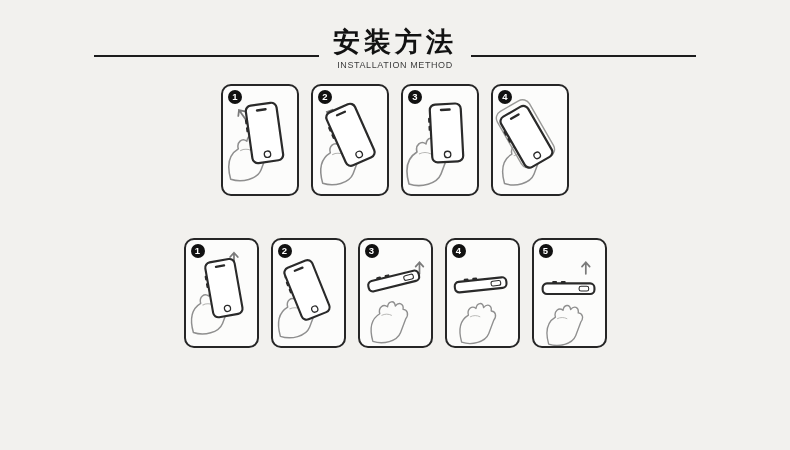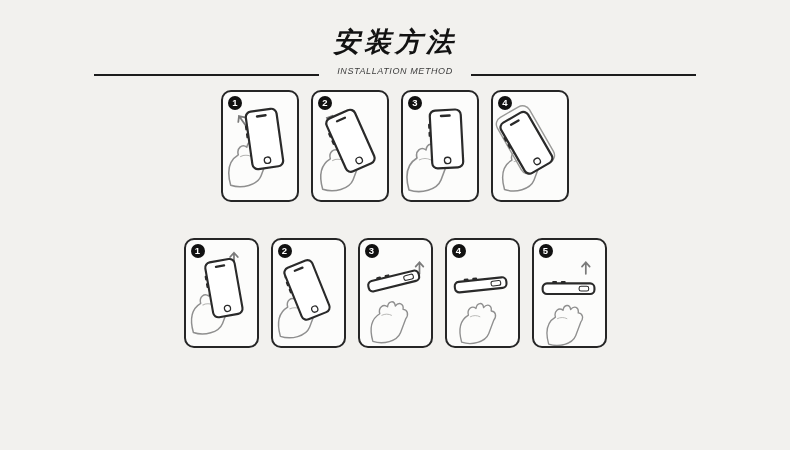--- a/index.html
+++ b/index.html
@@ -9,36 +9,36 @@
     background:#e8e8e6;
     display:flex; justify-content:center;
   }
   .page {
     position:relative;
     width:790px; height:450px;
     background:#f2f1ee;
     overflow:hidden;
   }
   .sect { position:absolute; left:0; right:0; }
-  .hdr { display:flex; justify-content:center; align-items:flex-end;font-style:italic; }
+  .hdr { display:flex; justify-content:center; align-items:center; }
   .hline {
     width:225px; height:2px; background:#1c1c1c;
     margin-top:14px; flex:0 0 auto;
   }
   .tblock { text-align:center; padding:0 14px; }
   .title {
     display:block;
     font-size:27px; font-weight:bold; color:#121212;
     letter-spacing:4px; line-height:1.05;
     font-family:"DejaVu Sans","Liberation Sans",sans-serif;
   }
   .subtitle {
     display:block;
     font-size:9px; color:#3c3c3c; letter-spacing:0.6px;
-    margin-top:10px;
+    margin-top:4px;
   }
   .steps { display:flex; justify-content:center; gap:12px; }
   .stepbox {
     position:relative;
     width:78px; height:112px;
     background:#fcfcfb;
     border:2px solid #262626;
     border-radius:10px;
     overflow:hidden;
   }

